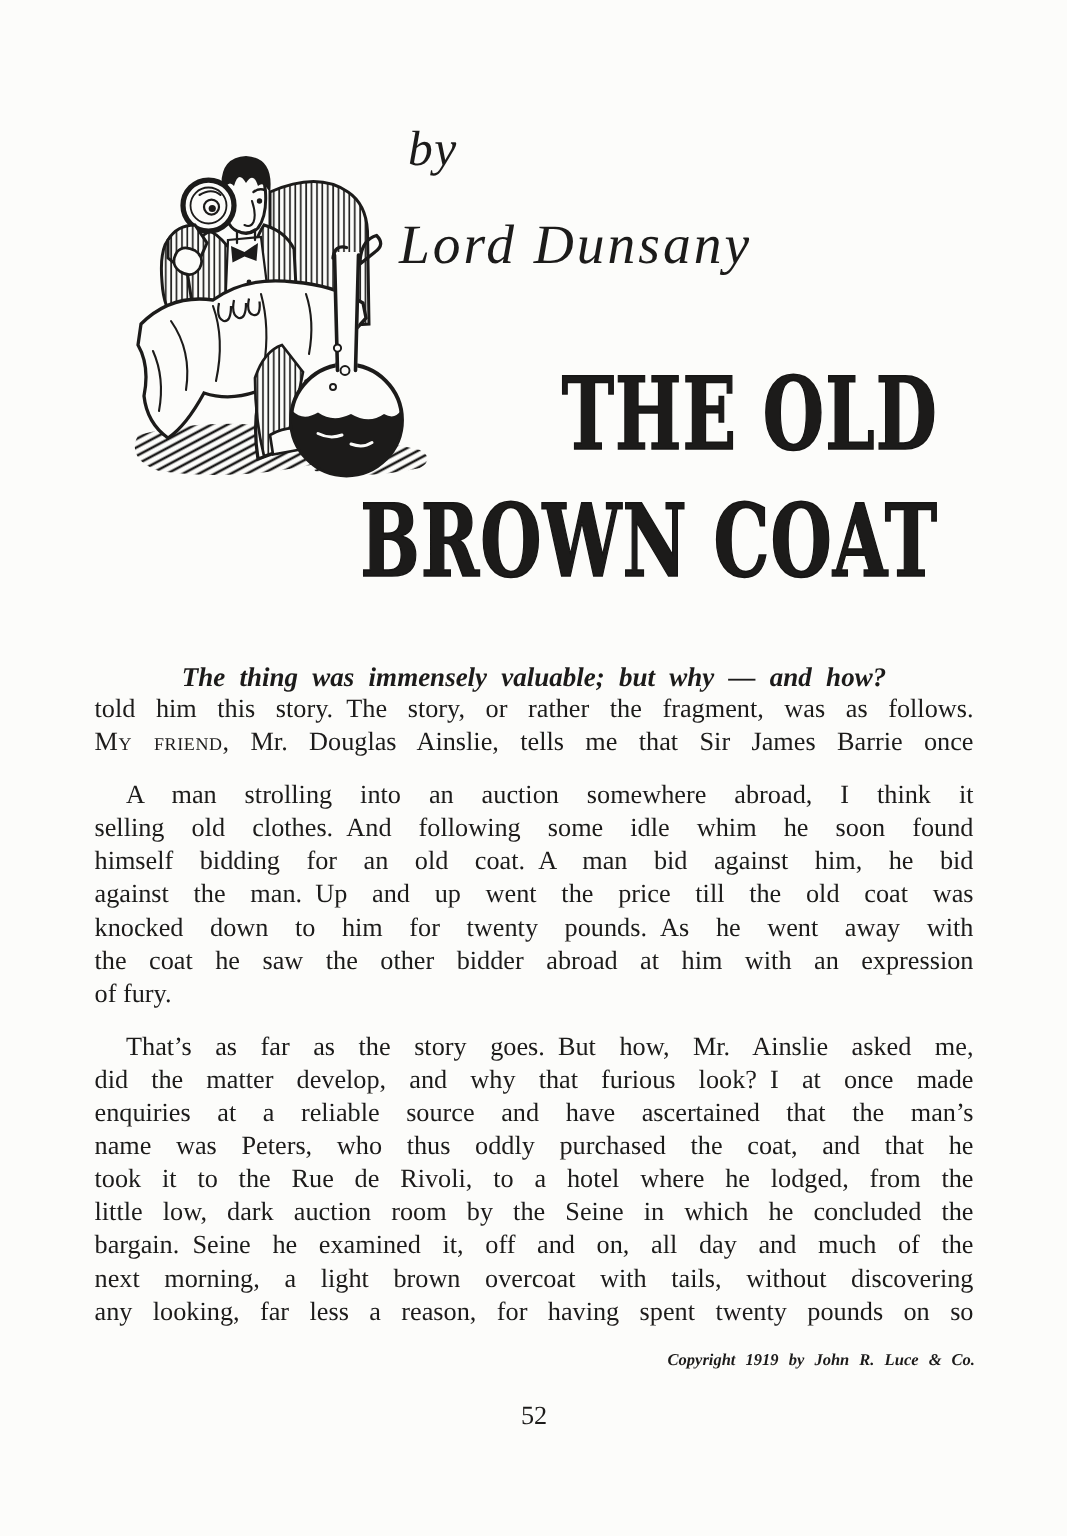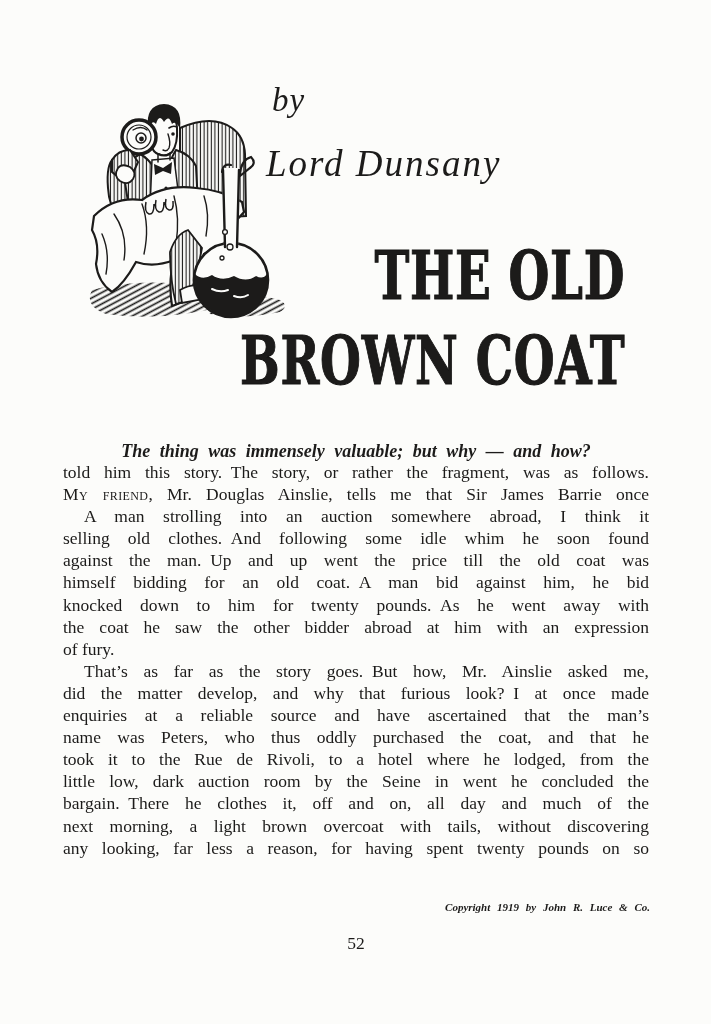--- a/index.html
+++ b/index.html
@@ -25,21 +25,21 @@
   .title .tsq{display:inline-block;transform:scaleX(0.70);transform-origin:100% 55%;
          letter-spacing:1px;-webkit-text-stroke:1.1px #161514;}
   
   .tagline{position:absolute;top:408px;left:62px;width:588px;text-align:center;
          font-style:italic;font-weight:bold;font-size:18px;word-spacing:5px;white-space:nowrap;margin-top:33px;}
   
   .body-text{position:absolute;top:461px;left:63px;width:586px;
          font-size:17.5px;line-height:22.1px;}
   .line{text-align:justify;text-align-last:justify;text-justify:inter-word;}
   .line.short{text-align-last:left;}
-  .line.indent{text-indent:21px;}
+  .line.indent{text-indent:21px;margin-top:13px;}
   .sc{font-variant:small-caps;letter-spacing:0.4px;}
   
   .copyright{position:absolute;top:901px;left:62px;width:588px;text-align:right;
          font-weight:bold;font-style:italic;font-size:11px;word-spacing:4px;}
   .pagenum{position:absolute;top:933px;left:62px;width:588px;text-align:center;font-size:17.5px;}
   svg .ln{stroke:#1c1b1a;fill:none;stroke-linecap:round;}
 </style>
 </head>
 <body>
 
@@ -134,34 +134,34 @@
   <div class="tagline">The thing was immensely valuable; but why — and how?</div>
 
   <div class="body-text">
       <div>
         <div class="line">told him this story. The story, or rather the fragment, was as follows.</div>
         <div class="line"><span class="sc">My friend</span>, Mr. Douglas Ainslie, tells me that Sir James Barrie once</div>
       </div>
       <div>
         <div class="line indent">A man strolling into an auction somewhere abroad, I think it</div>
         <div class="line">selling old clothes. And following some idle whim he soon found</div>
+        <div class="line">himself bidding for an old coat. A man bid against him, he bid</div>
         <div class="line">against the man. Up and up went the price till the old coat was</div>
-        <div class="line">himself bidding for an old coat. A man bid against him, he bid</div>
         <div class="line">knocked down to him for twenty pounds. As he went away with</div>
         <div class="line">the coat he saw the other bidder abroad at him with an expression</div>
         <div class="line short">of fury.</div>
       </div>
       <div>
         <div class="line indent">That’s as far as the story goes. But how, Mr. Ainslie asked me,</div>
         <div class="line">did the matter develop, and why that furious look? I at once made</div>
         <div class="line">enquiries at a reliable source and have ascertained that the man’s</div>
         <div class="line">name was Peters, who thus oddly purchased the coat, and that he</div>
         <div class="line">took it to the Rue de Rivoli, to a hotel where he lodged, from the</div>
-        <div class="line">little low, dark auction room by the Seine in went he concluded the</div>
-        <div class="line">bargain. There he clothes it, off and on, all day and much of the</div>
+        <div class="line">little low, dark auction room by the Seine in which he concluded the</div>
+        <div class="line">bargain. Seine he examined it, off and on, all day and much of the</div>
         <div class="line">next morning, a light brown overcoat with tails, without discovering</div>
         <div class="line">any looking, far less a reason, for having spent twenty pounds on so</div>
       </div>
     </div>
 
   <div class="copyright">Copyright 1919 by John R. Luce &amp; Co.</div>
   <div class="pagenum">52</div>
 
 </div>
 

